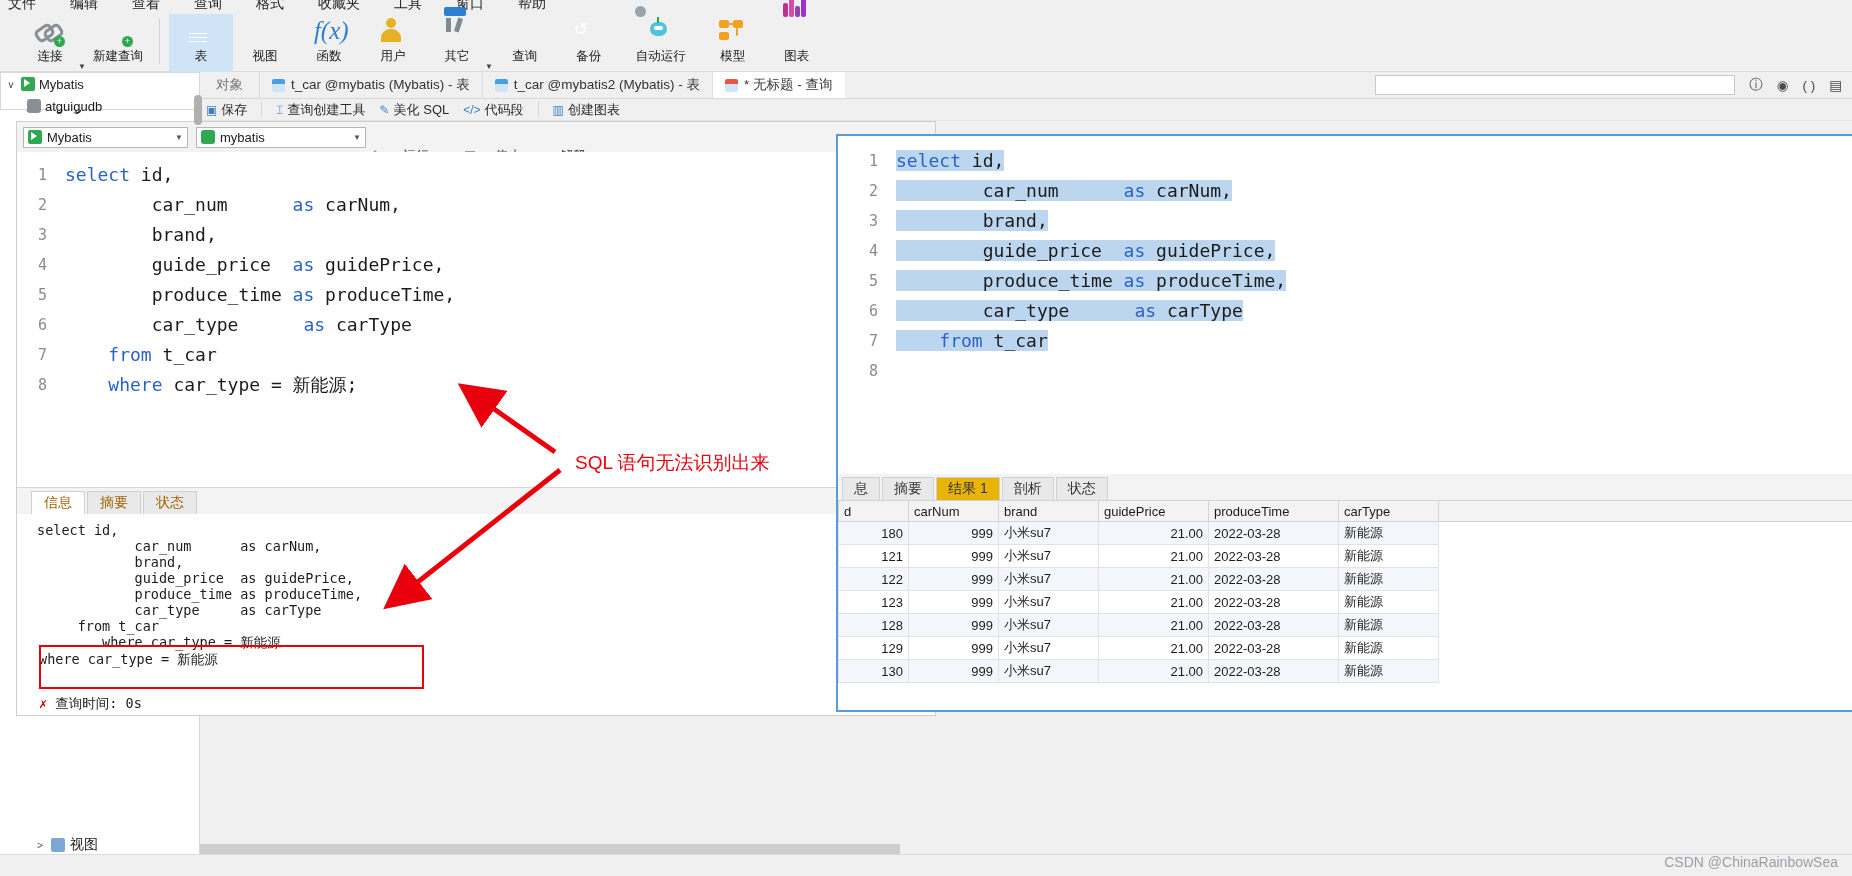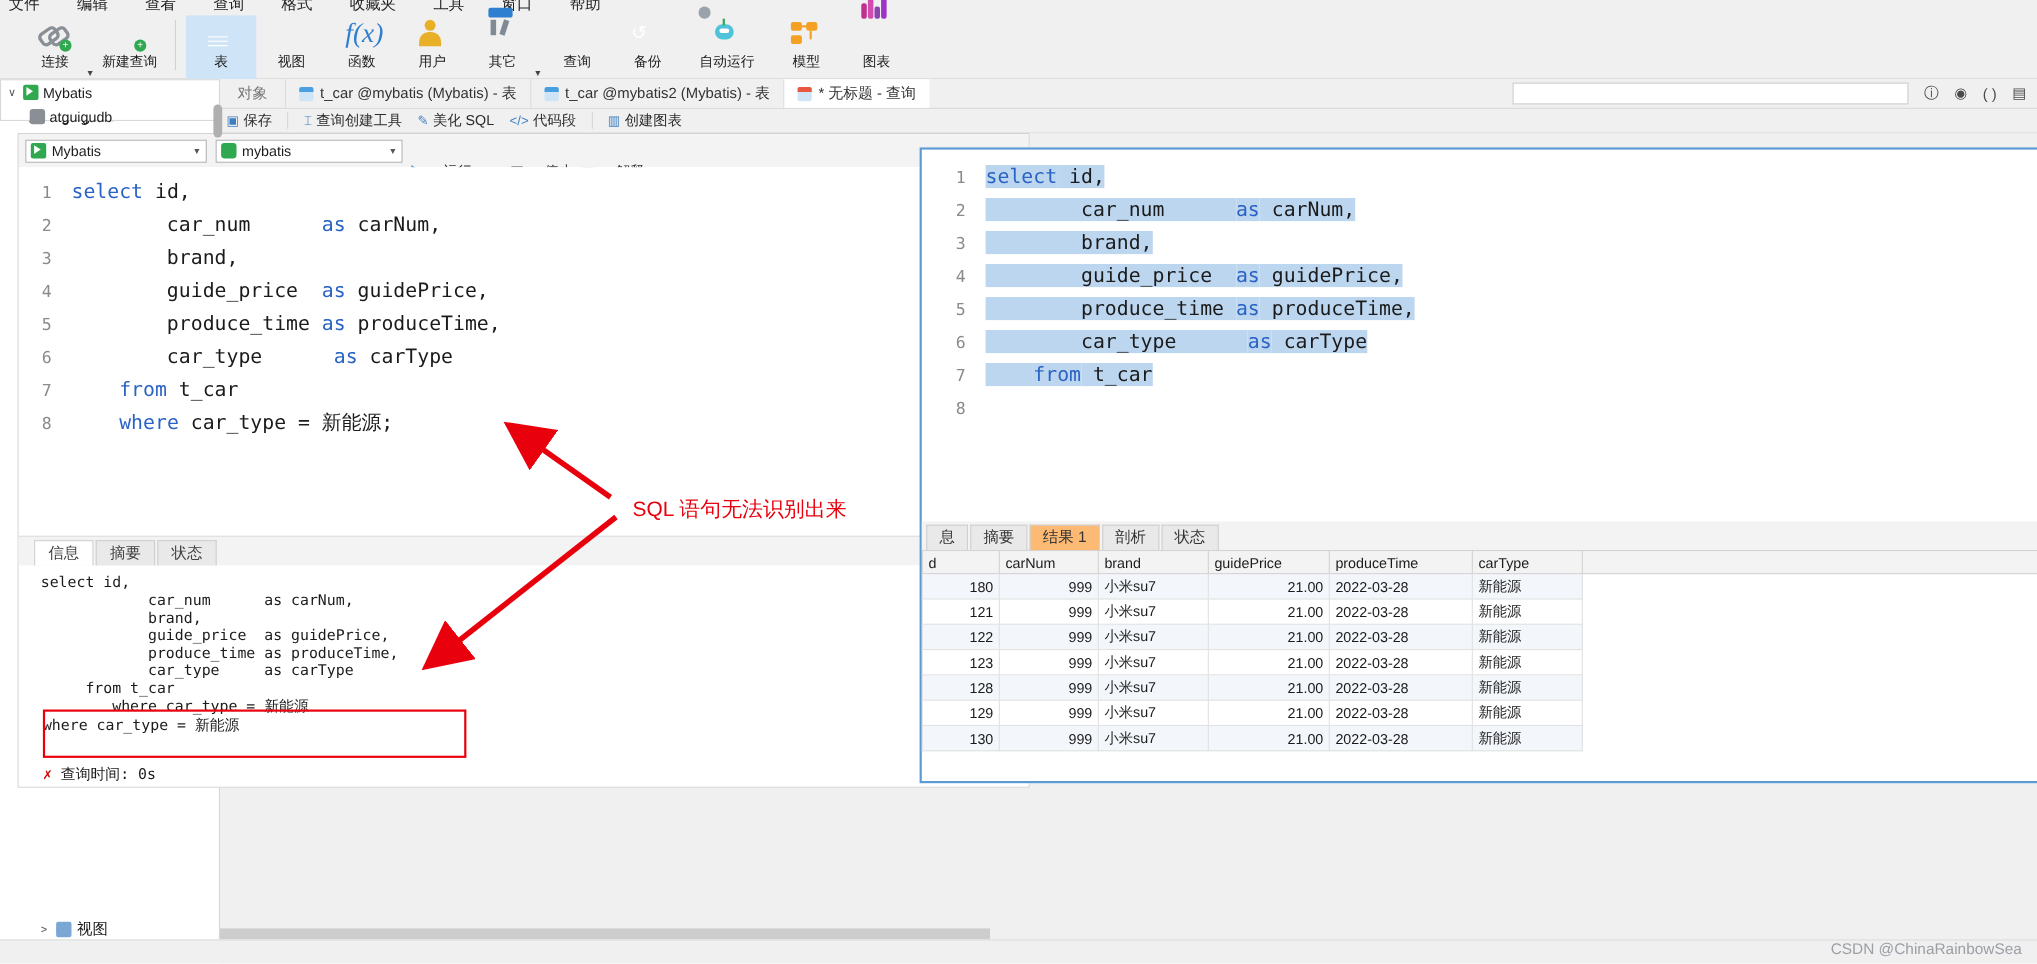--- a/index.html
+++ b/index.html
@@ -167,21 +167,21 @@
     position:absolute; left:575px; top:450px; color:#e8000d;
     font-size:19px; font-family:"Liberation Sans",sans-serif; z-index:30;
   }
 
   
   .infotabs{ position:absolute; left:0; bottom:0; width:100%; height:228px;
     border-top:1px solid #d6d6d6; background:#fff;}
   .tabrow{ height:26px; display:flex; align-items:flex-end; padding-left:14px; gap:2px;
     background:#f3f3f3;}
   .itab{ padding:2px 12px; font-size:14px; border:1px solid #d0d0d0;
-    border-bottom:none; background:#e9e9e9; color:#404040;}
+    border-bottom:none; background:#e9e9e9; color:#a16207;}
   .itab.act{ background:#fff; }
   .infobody{ padding:8px 0 0 20px; font-family:"DejaVu Sans Mono",monospace;
     font-size:13.5px; color:#1b1b1b; line-height:16px; white-space:pre;}
 
   .errbox{ position:absolute; left:22px; bottom:26px; width:385px; height:44px;
     border:2px solid #e8000d; z-index:25;}
   .errline{ position:absolute; left:22px; bottom:18px; font-family:"DejaVu Sans Mono",monospace;
     font-size:13.5px; }
 
   
@@ -196,21 +196,21 @@
   .rgutter div{height:30px;line-height:30px;padding-right:6px;}
   .rlines{ position:absolute; left:58px; top:10px;}
   .rlines div{ height:30px; line-height:30px; white-space:pre;}
   .sel{ background:#bcd6f0; }
   .str{ color:#d1005a; }
 
   .rtabrow{ position:absolute; left:0; top:338px; width:100%; height:26px;
     display:flex; align-items:flex-end; padding-left:4px; gap:2px; background:#f3f3f3;}
   .rtab{ padding:2px 11px; font-size:14px; border:1px solid #d0d0d0; border-bottom:none;
     background:#e9e9e9; color:#333;}
-  .rtab.act{ background:#fdba74;}
+  .rtab.act{ background:#eab308;}
 
   table.grid{ position:absolute; left:0; top:364px; width:100%;
     border-collapse:collapse; font-size:13px;}
   table.grid th{ background:#f3f3f3; border:1px solid #d3d3d3; font-weight:normal;
     text-align:left; padding:2px 5px; height:21px; color:#1b1b1b;}
   table.grid td{ border:1px solid #e2e2e2; padding:2px 5px; height:21px;}
   td.num{ text-align:right; }
   tr.alt td{ background:#f3f7fb; }
 
   

